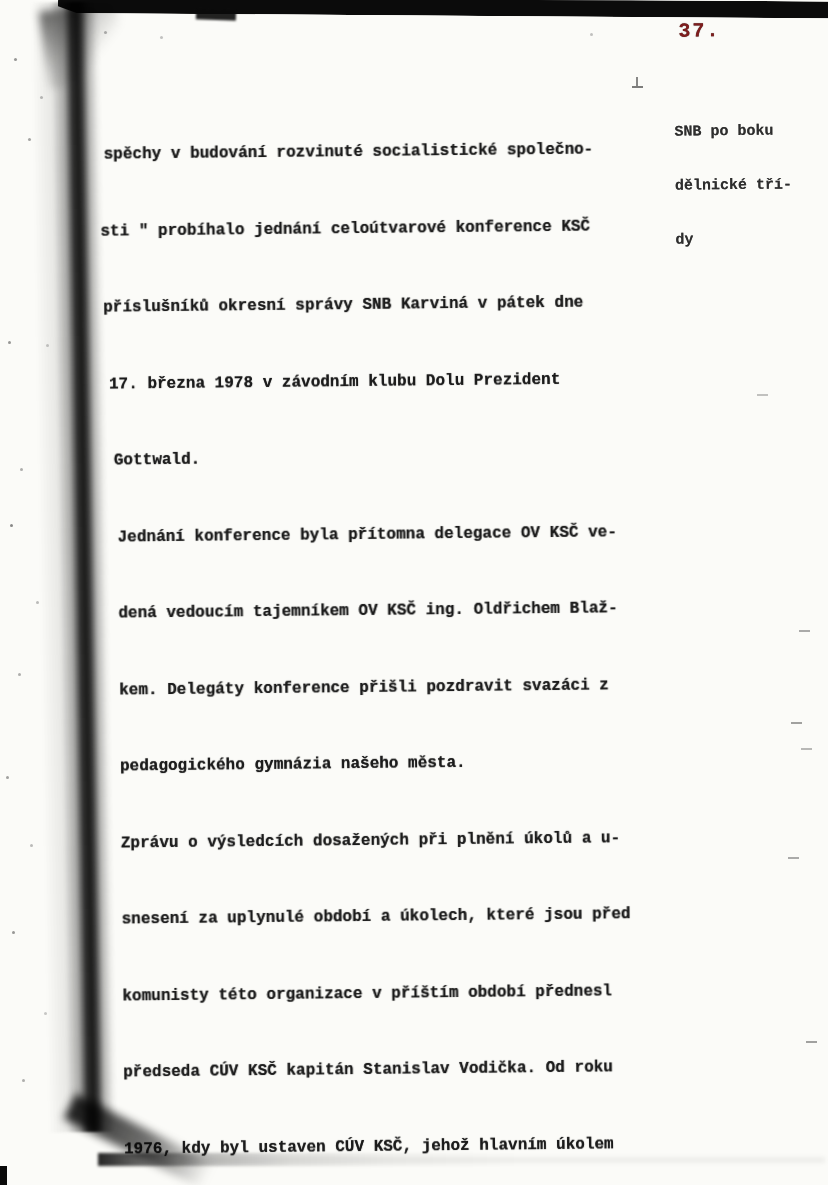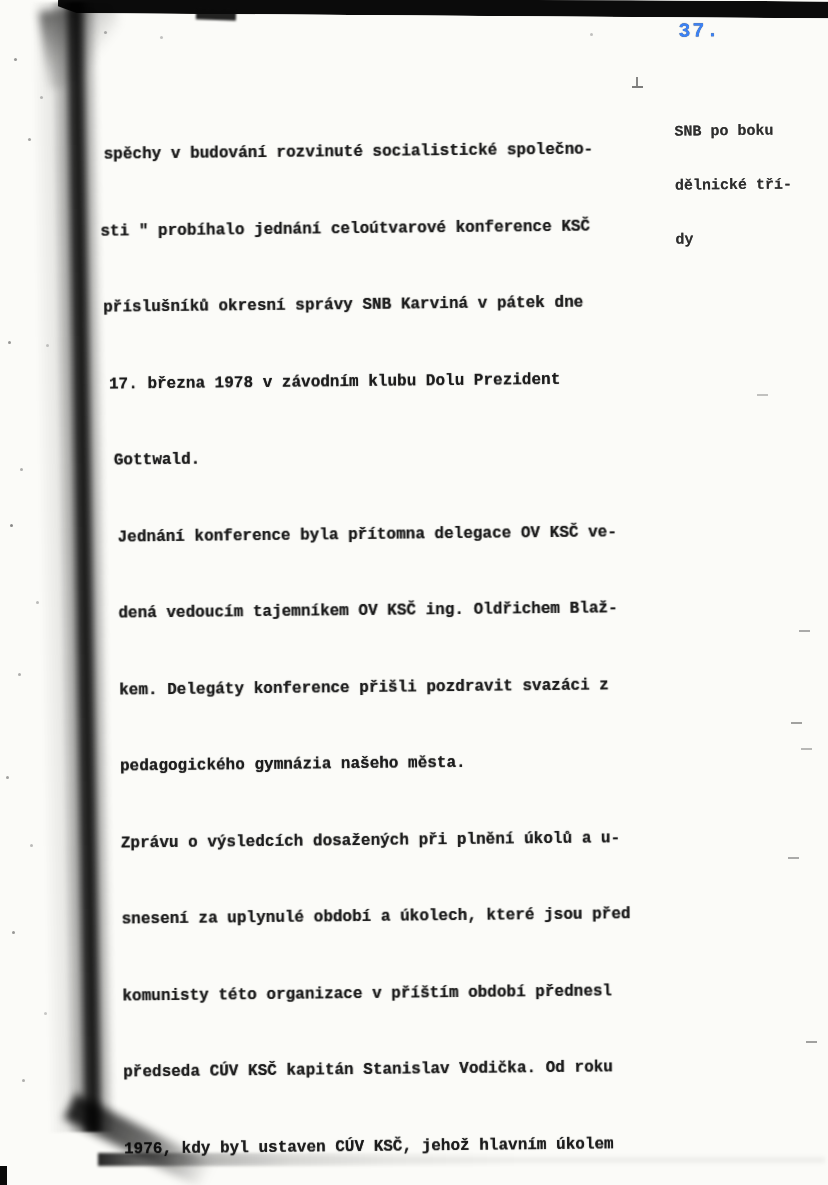--- a/index.html
+++ b/index.html
@@ -12,21 +12,21 @@
   }
   
   .content{
     position:absolute;left:0;top:0;width:828px;height:1185px;
     transform:rotate(-0.6deg);
     transform-origin:55% 40%;
   }
   .page-number{
     position:absolute;left:683px;top:22px;
     font-size:20px;font-weight:700;letter-spacing:2px;
-    color:#3b82f6;
+    color:#7f1d1d;
     text-shadow:0 0 0.7px rgba(20,20,20,0.8);
   }
   .margin-note{
     position:absolute;left:678px;top:90px;width:140px;
     font-size:15px;line-height:18px;font-weight:700;
     color:#2e2e2e;
     text-shadow:0 0 0.6px rgba(40,40,40,0.65);
     white-space:pre;
   }
   .body-text{

